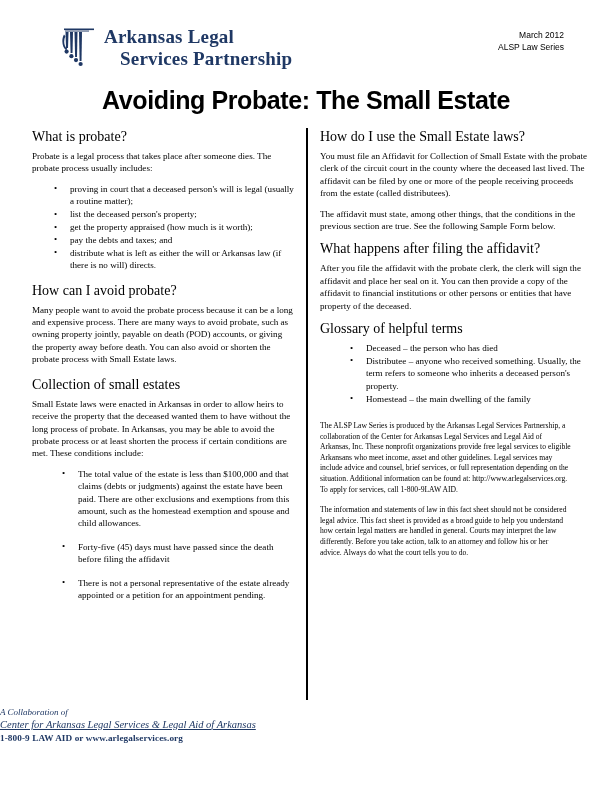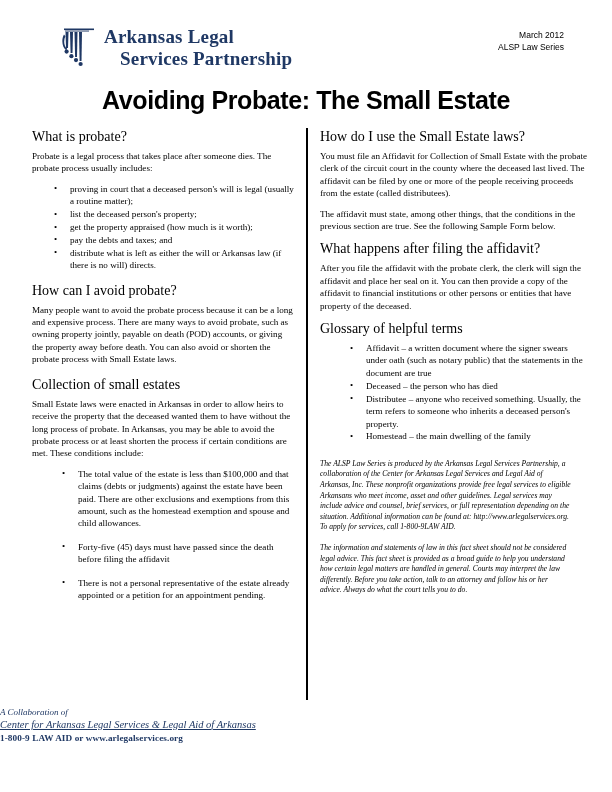--- a/index.html
+++ b/index.html
@@ -125,21 +125,20 @@
     left: -16px;
     top: -0.5px;
     font-size: 9px;
   }
   ul.bul.spaced li { margin-bottom: 11px; }
   ul.bul.indent-more { padding-left: 46px; }
 
   .it { }
 
   .fineprint {
-    font-style: italic;
     font-size: 7.6px;
     line-height: 10.6px;
     margin: 0 17px 10px 0;
     text-align: left;
   }
   .fineprint.first { margin-top: 16px; }
 
   
   .footer {
     position: absolute;
@@ -239,21 +238,20 @@
 
       <h2 class="sec">How do I use the Small Estate laws?</h2>
       <p class="body">You must file an Affidavit for Collection of Small Estate with the probate clerk of the circuit court in the county where the deceased last lived. The affidavit can be filed by one or more of the people receiving proceeds from the estate (called distributees).</p>
       <p class="body"><span>The affidavit must state, among other things, that the conditions in the previous section are true. </span><span class="it">See the following Sample Form below.</span></p>
 
       <h2 class="sec">What happens after filing the affidavit?</h2>
       <p class="body">After you file the affidavit with the probate clerk, the clerk will sign the affidavit and place her seal on it.  You can then provide a copy of the affidavit to financial institutions or other persons or entities that have property of the deceased.</p>
 
       <h2 class="sec">Glossary of helpful terms</h2>
       <ul class="bul indent-more">
-        <li>Affidavit – a written document where the signer swears under oath (such as notary public) that the statements in the document are true</li>
         <li>Deceased – the person who has died</li>
         <li>Distributee – anyone who received something. Usually, the term refers to someone who inherits a deceased person's property.</li>
         <li>Homestead – the main dwelling of the family</li>
       </ul>
 
       <p class="fineprint first">The ALSP Law Series is produced by the Arkansas Legal Services Partnership, a collaboration of the Center for Arkansas Legal Services and Legal Aid of Arkansas, Inc. These nonprofit organizations provide free legal services to eligible Arkansans who meet income, asset and other guidelines.  Legal services may include advice and counsel, brief services, or full representation depending on the situation.  Additional information can be found at: http://www.arlegalservices.org.  To apply for services, call 1-800-9LAW AID.</p>
       <p class="fineprint">The information and statements of law in this fact sheet should not be considered legal advice. This fact sheet is provided as a broad guide to help you understand how certain legal matters are handled in general. Courts may interpret the law differently.  Before you take action, talk to an attorney and follow his or her advice.  Always do what the court tells you to do.</p>
 
     </div>
   </div>

